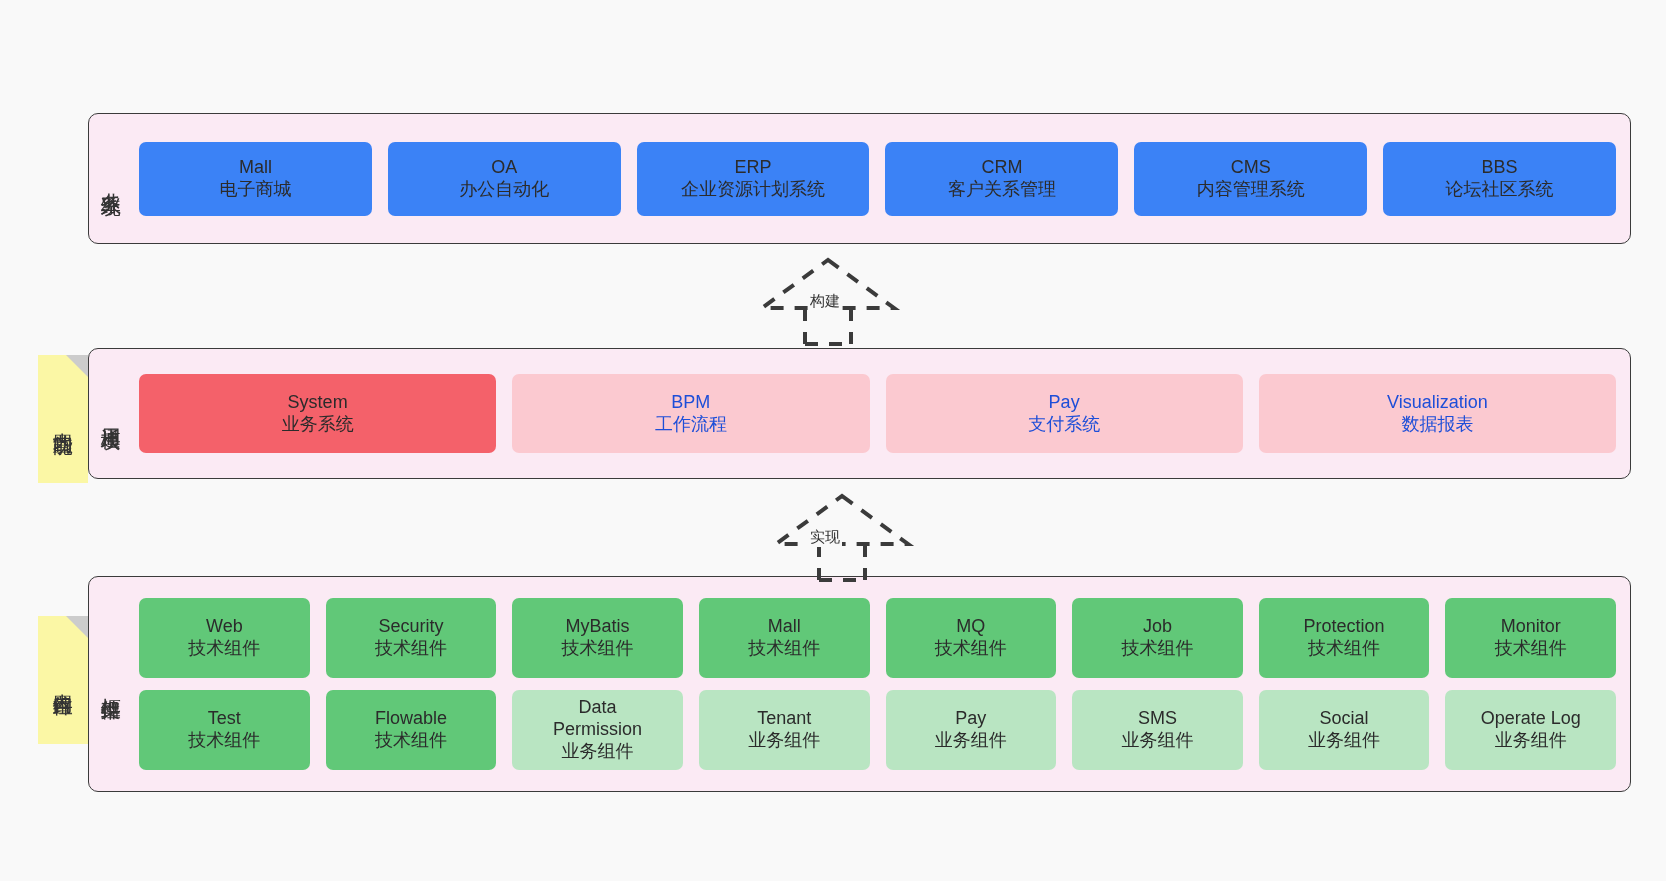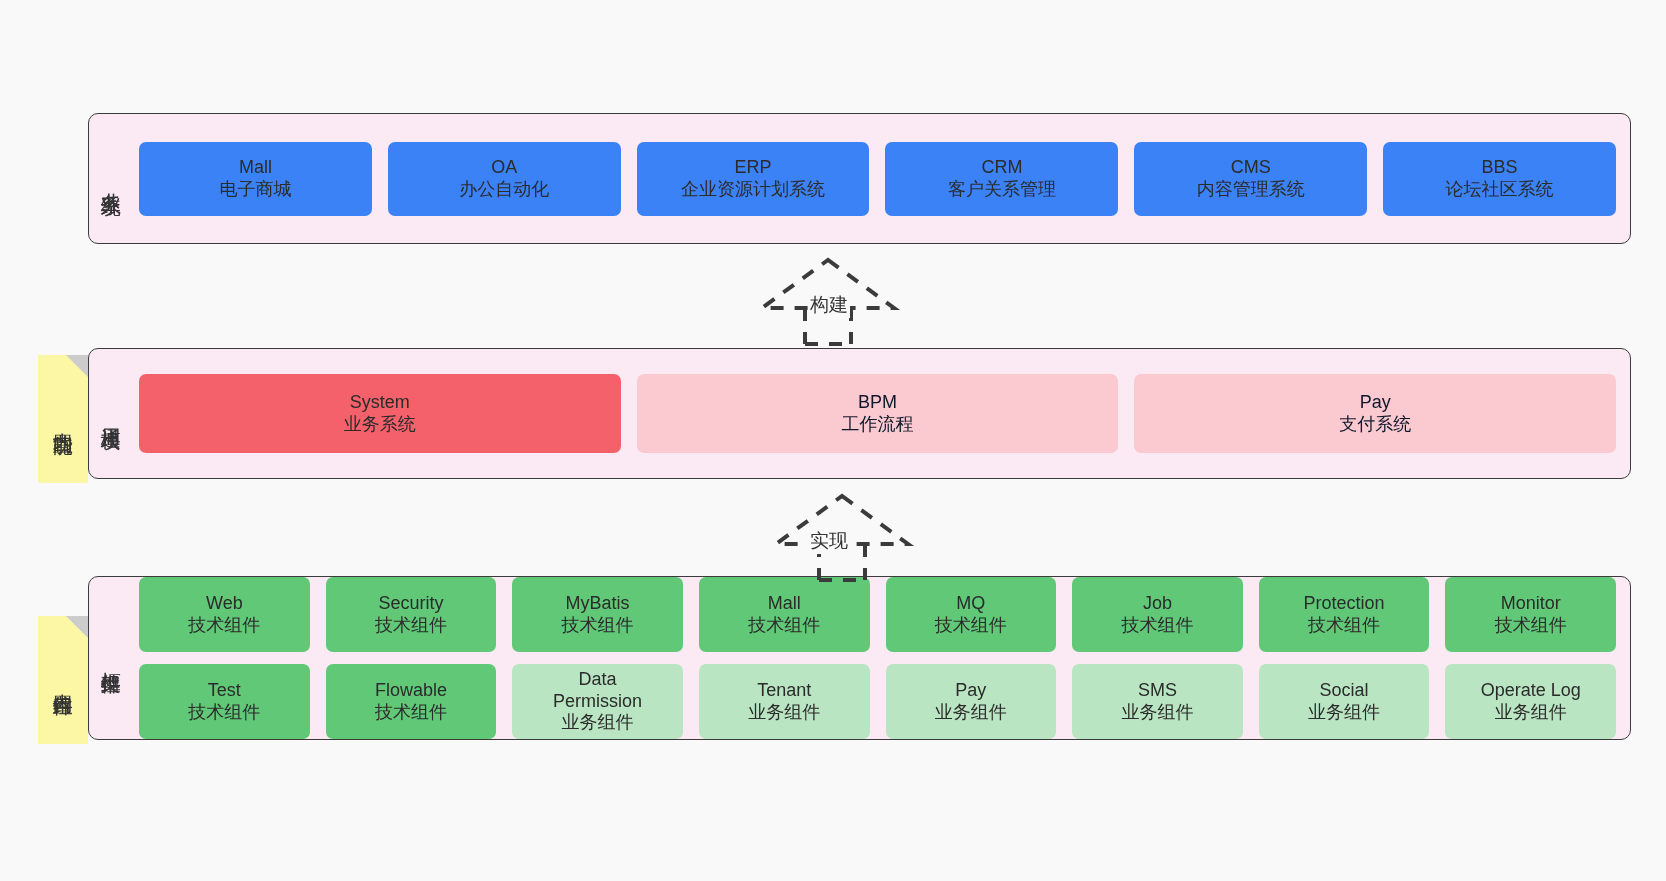--- a/index.html
+++ b/index.html
@@ -76,21 +76,21 @@
     font-size: 18px;
     padding: 4px 6px;
     box-sizing: border-box;
     user-select: none;
   }
   .card .t1 { display: block; }
   .card .t2 { display: block; }
 
   .card-blue      { background: #3b82f6; color: #2b2b2b; }
   .card-red       { background: #f4616a; color: #2b2b2b; }
-  .card-pink      { background: #fbc9d0; color: #0f172a; }
+  .card-pink      { background: #fbc9d0; color: #1d4ed8; }
   .card-green     { background: #61c878; color: #2b2b2b; }
   .card-lightgreen{ background: #b9e5c2; color: #2b2b2b; }
 
   
   .note {
     position: absolute;
     box-sizing: border-box;
     background: #fbf7a5;
     color: #333333;
     font-size: 20px;
@@ -116,21 +116,21 @@
   }
 
   
   .arrow {
     position: absolute;
     z-index: 2;
   }
   .arrow svg { display: block; overflow: visible; }
   .arrow-label {
     position: absolute;
-    font-size: 19px;
+    font-size: 15px;
     color: #333333;
     background: #f9f9f9;
     padding: 0 2px;
     white-space: nowrap;
     user-select: none;
   }
 </style>
 </head>
 <body>
 
@@ -190,38 +190,42 @@
           <span class="t2">业务系统</span>
         </div>
         <div class="card card-pink">
           <span class="t1">BPM</span>
           <span class="t2">工作流程</span>
         </div>
         <div class="card card-pink">
           <span class="t1">Pay</span>
           <span class="t2">支付系统</span>
         </div>
+        <div class="card card-pink">
+          <span class="t1">Visualization</span>
+          <span class="t2">数据报表</span>
+        </div>
       </div>
     </div>
   </div>
 
   <div class="arrow" style="left:772px; top:492px; width:140px; height:90px;">
     <svg width="140" height="90" viewBox="0 0 140 90">
       <polygon points="70,4 136,52 4,52" fill="none" stroke="#3b3b3b" stroke-width="4" stroke-dasharray="13,11" stroke-linejoin="miter"></polygon>
       <path d="M47,52 L47,88 M93,52 L93,88 M47,88 L93,88" fill="none" stroke="#3b3b3b" stroke-width="4" stroke-dasharray="13,11"></path>
     </svg>
     <div class="arrow-label" style="left:36px; top:36px;">实现</div>
   </div>
 
   <div class="note" style="left:38px; top:616px; width:50px; height:128px;">
     <span>内置组件</span>
     <span class="note-fold"></span>
   </div>
 
-  <div class="layer" id="layer-framework" style="left:88px; top:576px; width:1543px; height:164px;">
+  <div class="layer" id="layer-framework" style="left:88px; top:576px; width:1543px; height:216px;">
     <div class="layer-title">框架组件</div>
     <div class="layer-body">
 
       <div class="row" style="height:80px;">
         <div class="card card-green">
           <span class="t1">Web</span>
           <span class="t2">技术组件</span>
         </div>
         <div class="card card-green">
           <span class="t1">Security</span>

